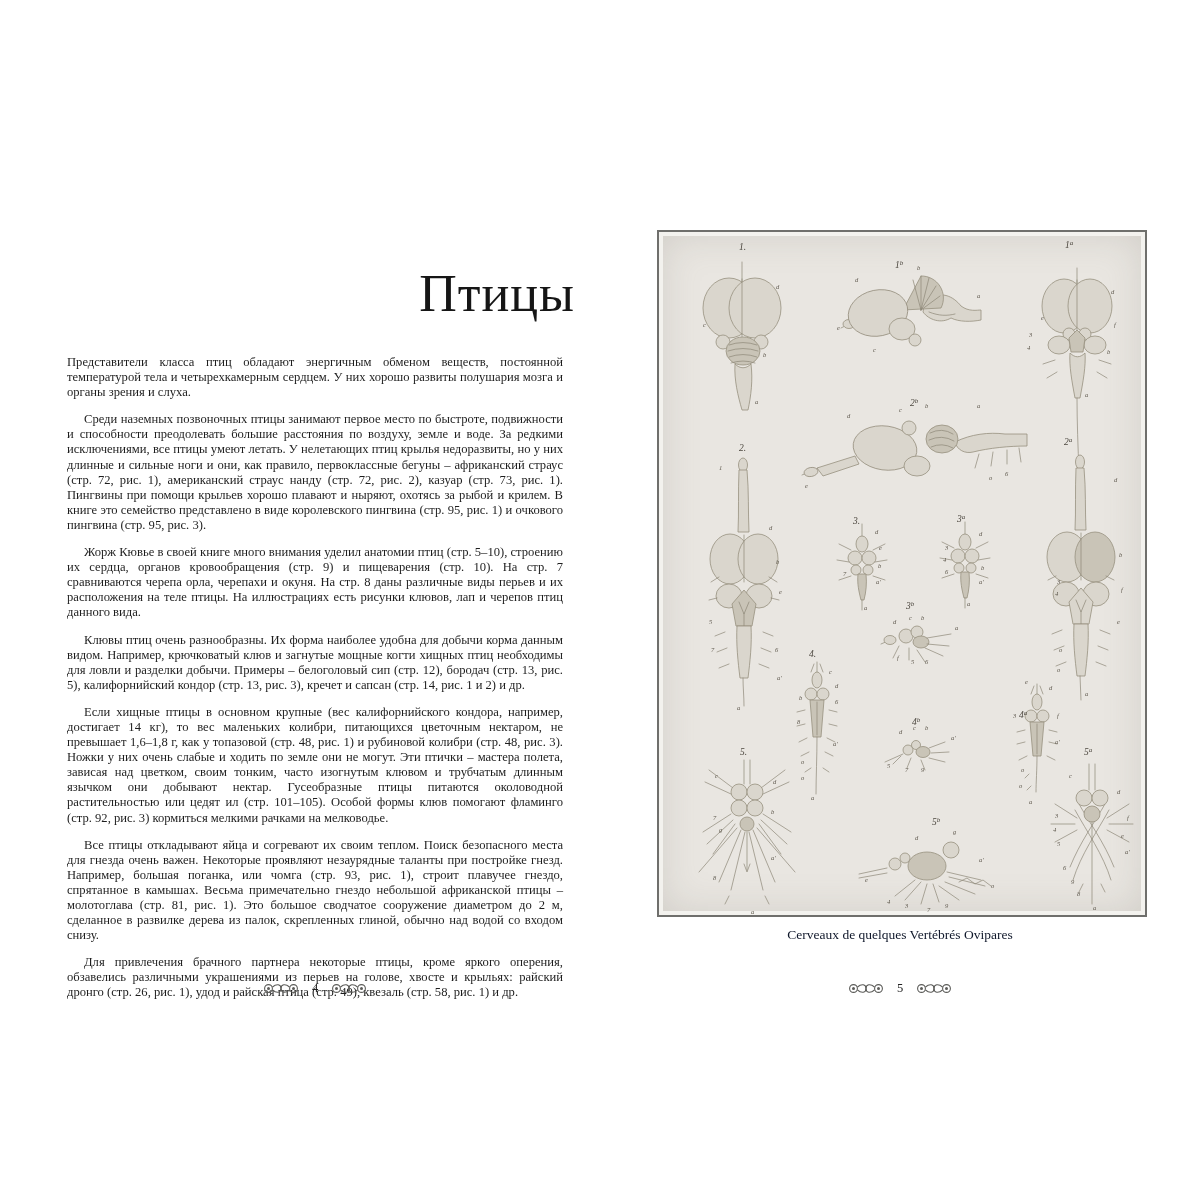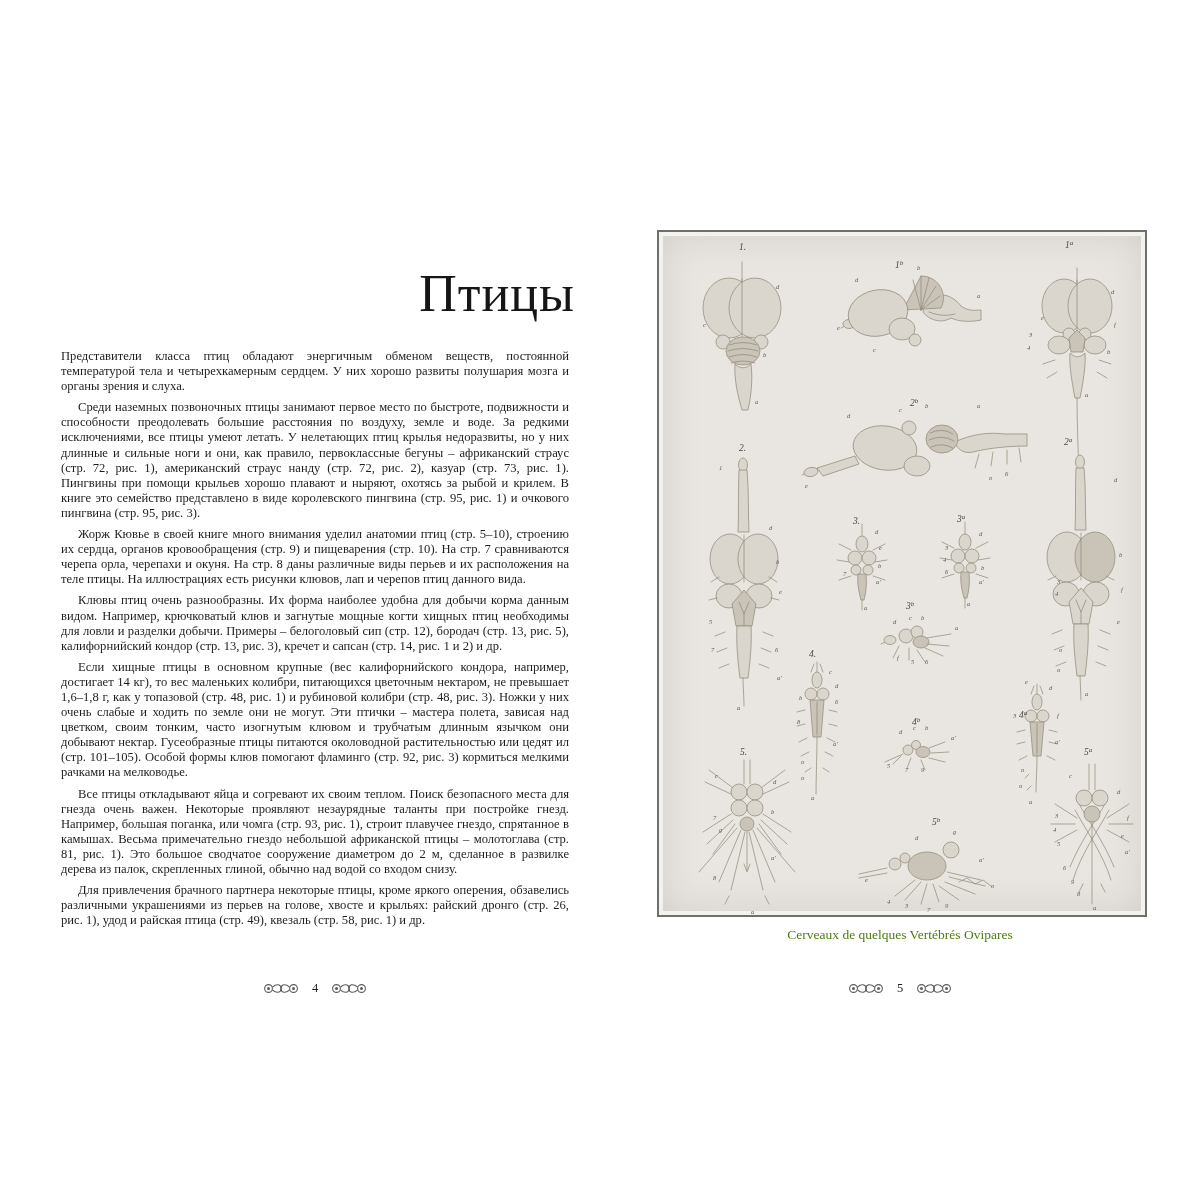--- a/index.html
+++ b/index.html
@@ -5,38 +5,38 @@
   html,body{margin:0;padding:0;background:#ffffff;}
   body{width:1200px;height:1200px;position:relative;overflow:hidden;
        font-family:"Liberation Serif","DejaVu Serif",serif;color:#1d1d1d;}
 
   .page-title{position:absolute;left:55px;top:226px;width:520px;height:70px;
       text-align:right;font-size:52px;line-height:66px;font-weight:400;
       color:#161616;letter-spacing:1px;}
 
   .body-text{position:absolute;left:55px;top:343px;width:520px;
       font-size:12.6px;line-height:15.1px;text-align:justify;color:#1e1e1e;}
-  .body-text p{margin:6px;}
+  .body-text p{margin:12px;}
   .body-text p.ind{text-indent:17px;}
 
   .footer{position:absolute;top:979px;height:18px;display:flex;
       align-items:center;justify-content:center;gap:13px;}
   .footer.left{left:55px;width:520px;}
   .footer.right{left:657px;width:486px;}
   .pagenum{font-size:12.5px;color:#222;line-height:14px;}
   .orn{width:36px;height:13px;display:block;}
 
   .plate{position:absolute;left:657px;top:230px;width:486px;height:683px;
       background:#e9e6e1;border:2px solid #6f6f6c;
       box-shadow:inset 0 0 0 4px #f3f2ee, inset 0 0 40px rgba(115,110,98,.22);
       margin:0;}
   .plate svg{position:absolute;left:0;top:0;width:100%;height:100%;}
 
   .plate-caption{position:absolute;left:657px;top:927px;width:486px;
-      text-align:center;font-size:13.5px;color:#4d7c0f;}
+      text-align:center;font-size:13.5px;color:#0f172a;}
 
   
   .f{fill:#dad6cd;stroke:#97907f;stroke-width:.8;}
   .sh{fill:#c9c4b7;}
   .ln{stroke:#8d8677;stroke-width:.7;fill:none;stroke-linecap:round;}
   .lab{font:italic 9.5px "Liberation Serif",serif;fill:#4c473f;}
   .supl{font-size:7px;}
   .mk{font:italic 6.5px "Liberation Serif",serif;fill:#5f594e;}
   .ornpath{stroke:#5c5c59;fill:none;stroke-width:1.1;}
   .orndot{fill:#5c5c59;stroke:none;}

